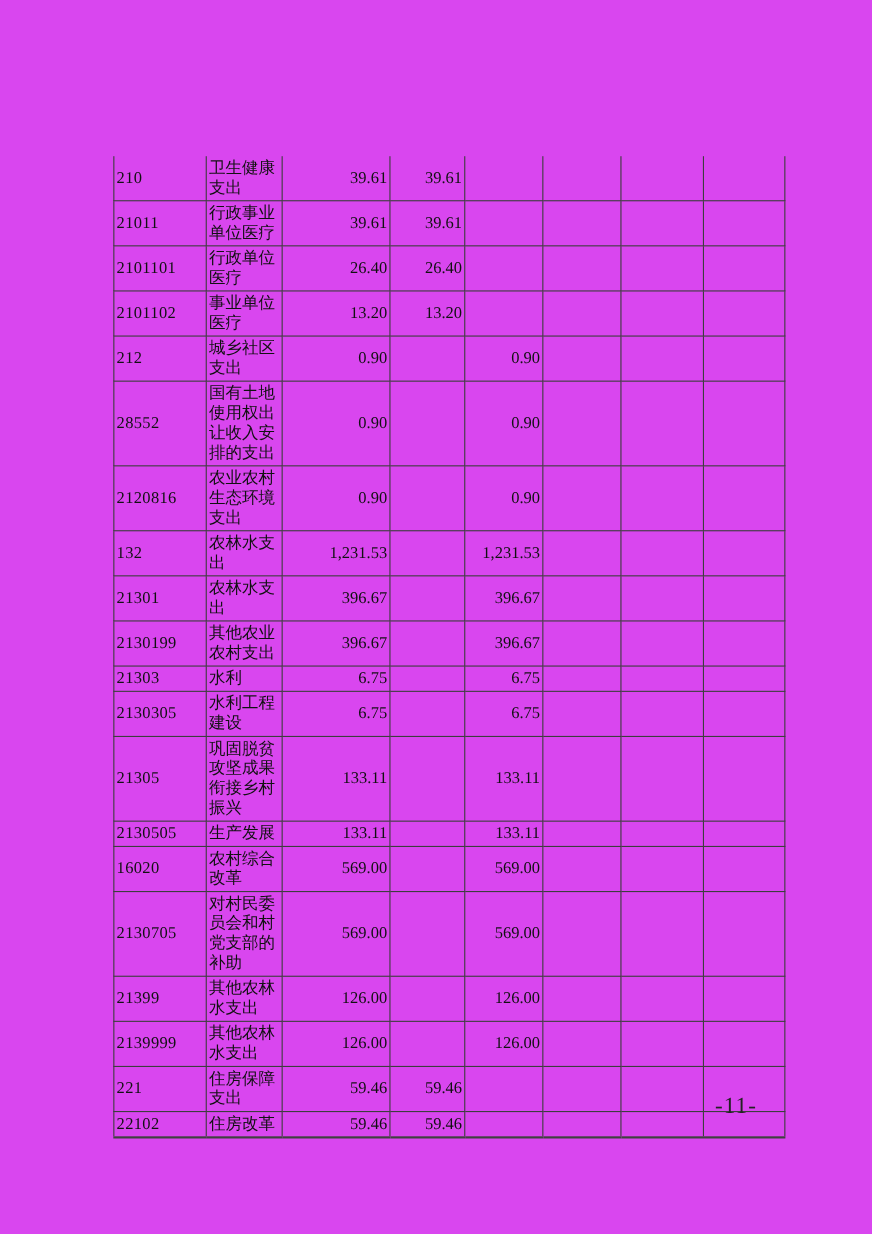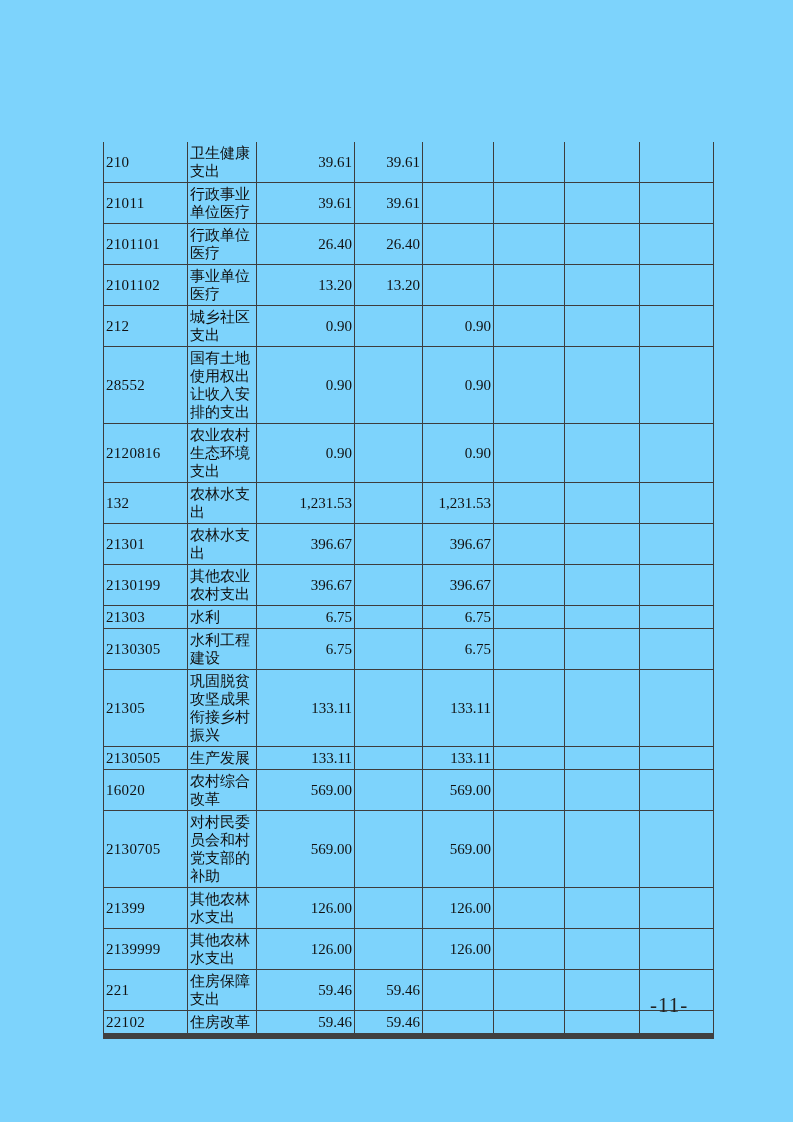--- a/index.html
+++ b/index.html
@@ -11,21 +11,21 @@
     width: 793px;
     height: 1122px;
     position: relative;
     font-family: "Liberation Serif", "DejaVu Serif", serif;
     color: #111111;
     overflow: hidden;
   }
   .sheet {
     position: absolute;
     inset: 0;
-    background: #7dd3fc;
+    background: #d946ef;
   }
   table.budget {
     position: absolute;
     left: 103px;
     top: 142px;
     width: 611px;
     border-collapse: collapse;
     table-layout: fixed;
     font-size: 15px;
     line-height: 18px;
@@ -36,21 +36,21 @@
     vertical-align: middle;
     overflow: hidden;
     word-break: break-all;
   }
   
   table.budget tr:first-child td {
     border-top: none;
   }
   
   table.budget tr:last-child td {
-    border-bottom: 6px solid #404040;
+    border-bottom: 2px solid #404040;
   }
   td.code {
     text-align: left;
     padding-left: 3px;
     letter-spacing: 0.3px;
   }
   td.name {
     text-align: left;
     padding-left: 3px;
     padding-right: 2px;

